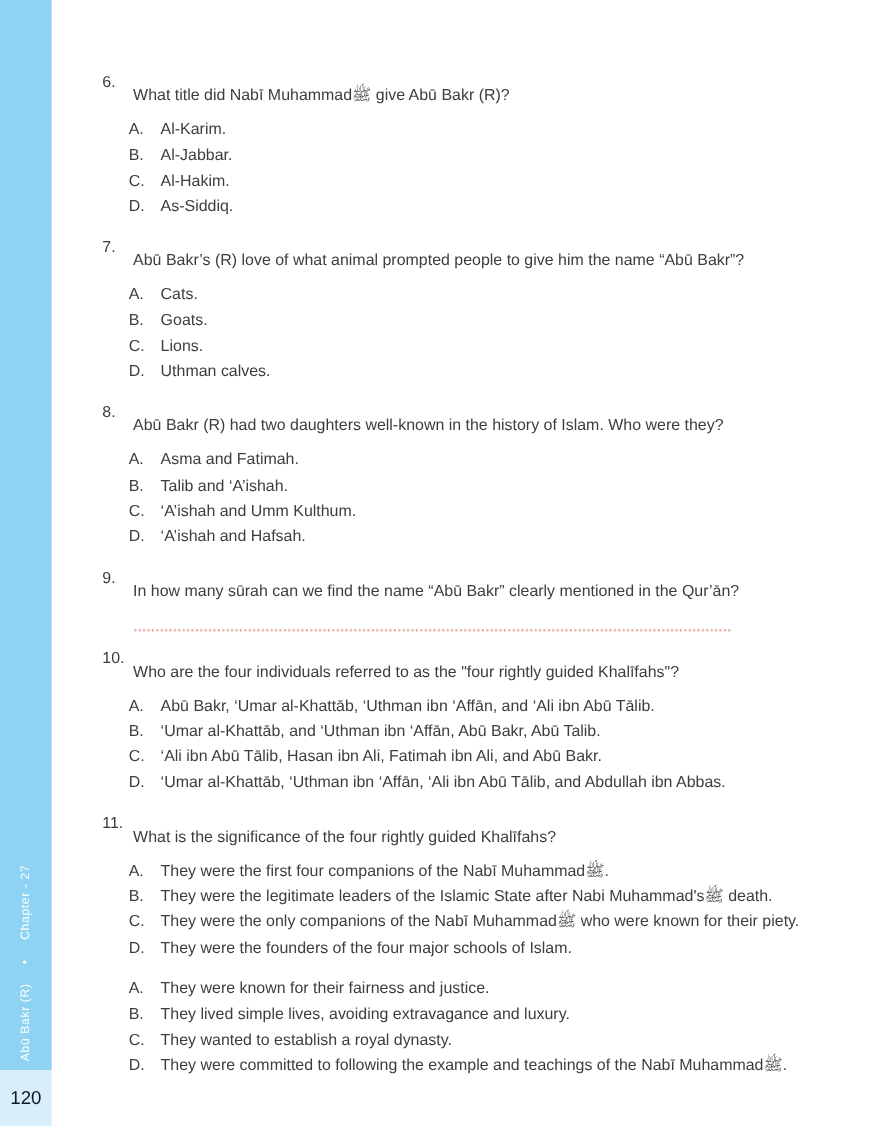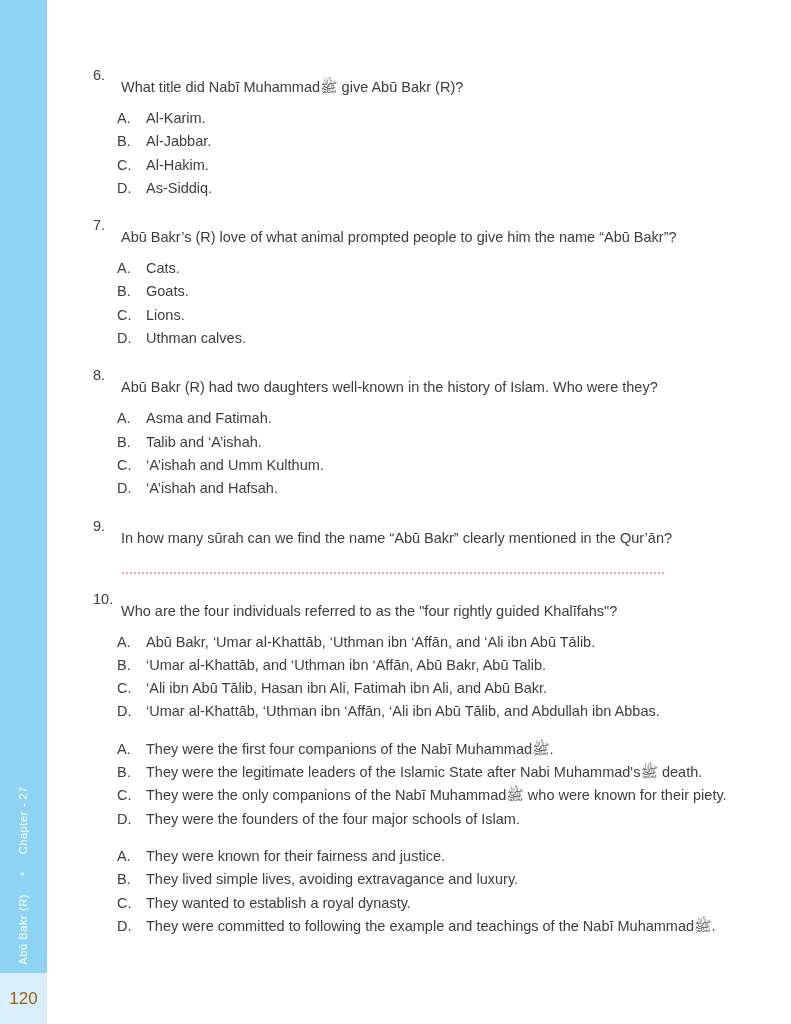--- a/index.html
+++ b/index.html
@@ -41,21 +41,21 @@
   }
   .page-number-box {
     position: absolute;
     left: 0; top: 973px;
     width: 47px; height: 51px;
     background: #d9eefb;
     display: flex;
     align-items: center;
     justify-content: center;
     font-size: 17px;
-    color: #a16207;
+    color: #0f172a;
   }
   
   .content {
     position: absolute;
     left: 47px; top: 0;
     width: 744px;
     box-sizing: border-box;
     padding: 64px 40px 0 46px;
     font-size: 14.5px;
   }
@@ -197,20 +197,24 @@
           <span class="opttext">‘Ali ibn Abū Tālib, Hasan ibn Ali, Fatimah ibn Ali, and Abū Bakr.</span>
         </div>
         <div class="opt">
           <span class="optletter">D.</span>
           <span class="opttext">‘Umar al-Khattāb, ‘Uthman ibn ‘Affān, ‘Ali ibn Abū Tālib, and Abdullah ibn Abbas.</span>
         </div>
       </div>
     </section>
 
     <section class="question">
+      <div class="qline">
+        <span class="qnum">11.</span>
+        <span class="qtext">What is the significance of the four rightly guided Khalīfahs?</span>
+      </div>
       <div class="options">
         <div class="opt">
           <span class="optletter">A.</span>
           <span class="opttext">They were the first four companions of the Nabī Muhammadﷺ.</span>
         </div>
         <div class="opt">
           <span class="optletter">B.</span>
           <span class="opttext">They were the legitimate leaders of the Islamic State after Nabi Muhammad'sﷺ death.</span>
         </div>
         <div class="opt">

